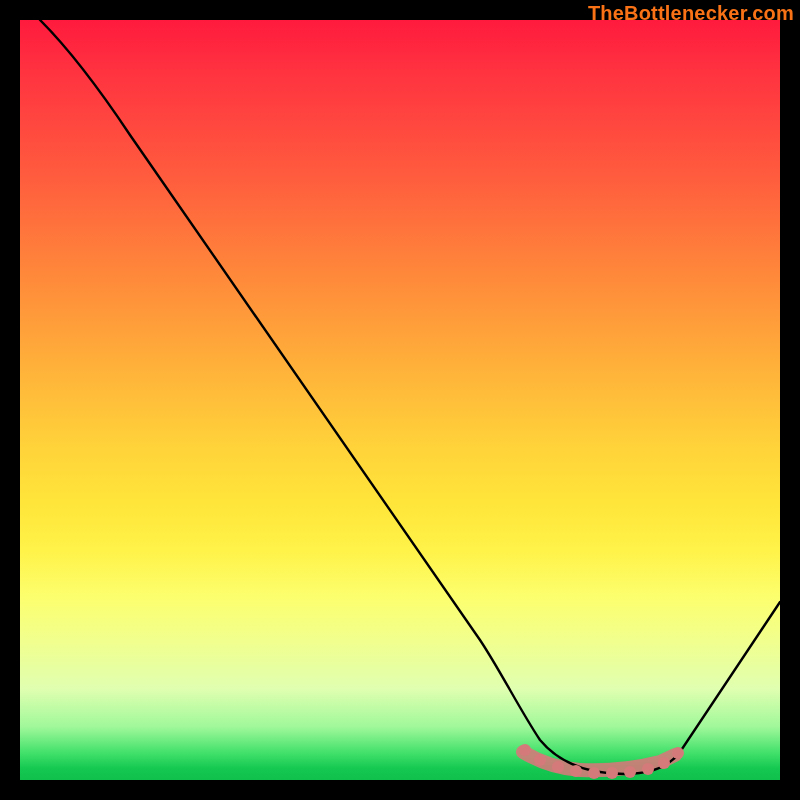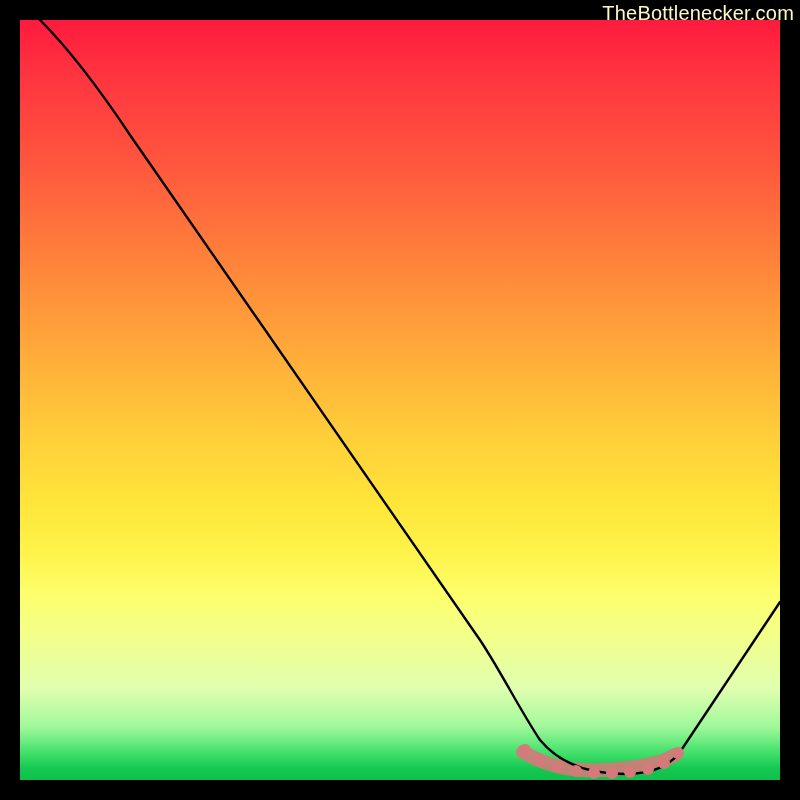--- a/index.html
+++ b/index.html
@@ -67,23 +67,23 @@
     opacity: 0.9;
   }
   .curve circle.marker {
     fill: #d47a7a;
   }
 
   .watermark {
     position: absolute;
     top: 2px;
     right: 6px;
-    color: #fef9c3;
+    color: #f97316;
     font-size: 20px;
-    font-weight: 400;
+    font-weight: 700;
     letter-spacing: 0.2px;
   }
 </style>
 </head>
 <body>
 
 <div class="frame">
 
   <div class="plot-area">
     <div class="gradient"></div>

